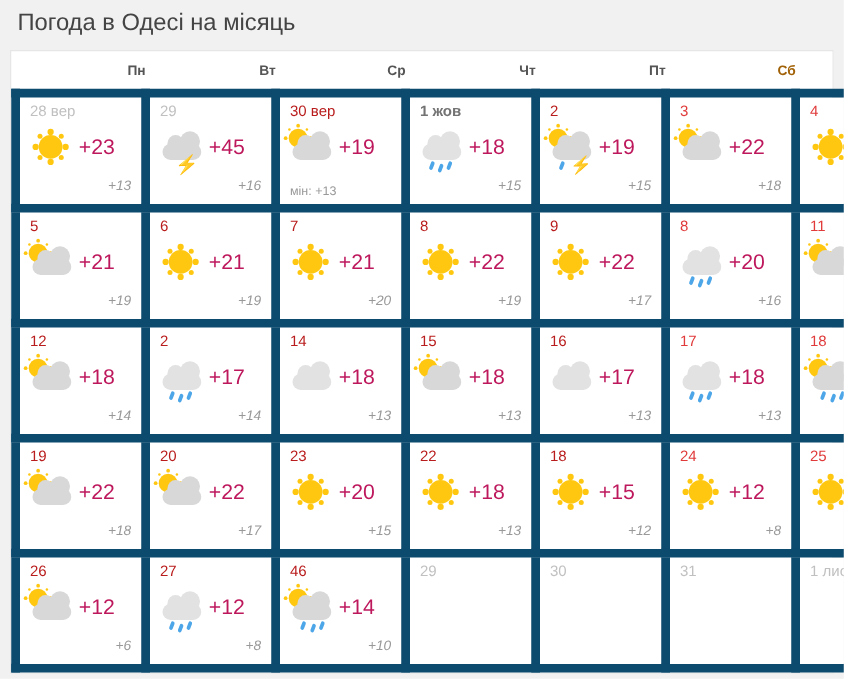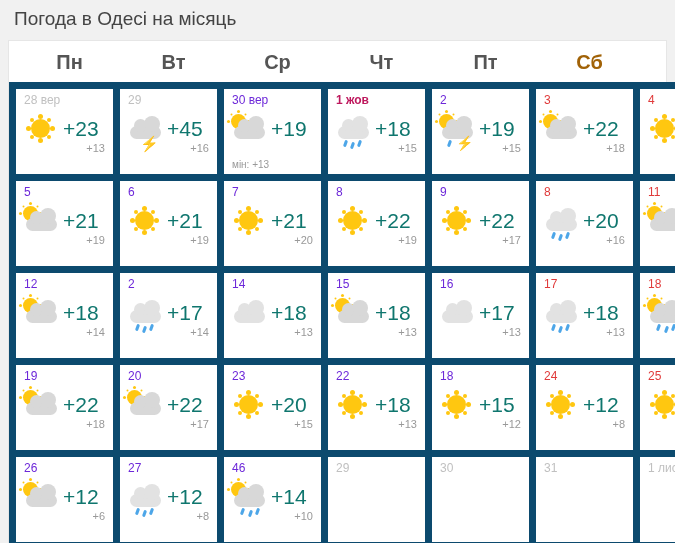--- a/index.html
+++ b/index.html
@@ -22,24 +22,24 @@
     border:1px solid #e6e6e6;
     box-sizing:border-box;
     width:659px;
   }
   table.cal{
     border-collapse:collapse;
     table-layout:fixed;
     width:657px;
   }
   table.cal th{
-    font-size:20px;
+    font-size:11px;
     font-weight:bold;
     color:#555;
-    text-align:center;
+    text-align:right;
     padding:10px 0 8px 10px;
     width:94px;
     border:none;
     margin-left:10px;
   }
   table.cal th.weekend{color:#a16207;}
   table.cal td{
     width:94px;
     height:85px;
     vertical-align:top;
@@ -47,50 +47,51 @@
     border:7px solid #0c4a6e;
     position:relative;
     background:#ffffff;
   }
   
   td.tint-yellow{background:#fffdf0;border-color:#f0dfa0;}
   td.tint-green{background:#f3faf1;border-color:#e4eee2;}
   td.tint-plain{background:#ffffff;}
   .daynum{
     font-size:12px;
-    color:#6d28d9;
+    color:#b91c1c;
     padding:5px 0 0 8px;
     line-height:13px;
     display:block;
   }
   .daynum.red{color:#e03a3a;}
   .daynum.dim{color:#c0c0c0;}
-  .daynum.bold{color:#be185d;font-weight:bold;}
+  .daynum.bold{color:#737373;font-weight:bold;}
   .row-body{
     display:flex;
     align-items:center;
     padding:2px 0 0 4px;
     height:40px;
   }
   .icon{
     width:42px;height:38px;
     flex:0 0 42px;
     position:relative;
   }
   .temp{
-    font-size:21px;
-    color:#0f766e;
+    font-size:17px;
+    color:#be185d;
     margin-left:1px;
     white-space:nowrap;
   }
   .tmin{
     position:absolute;
-    right:8px;bottom:20px;
+    right:8px;bottom:8px;
     font-size:11px;
     color:#999;
+    font-style:italic;
   }
   .tmin-wide{
     position:absolute;
     left:8px;bottom:4px;
     font-size:10px;
     color:#999;
   }
   
   .sun{
     position:absolute;left:11px;top:9px;

